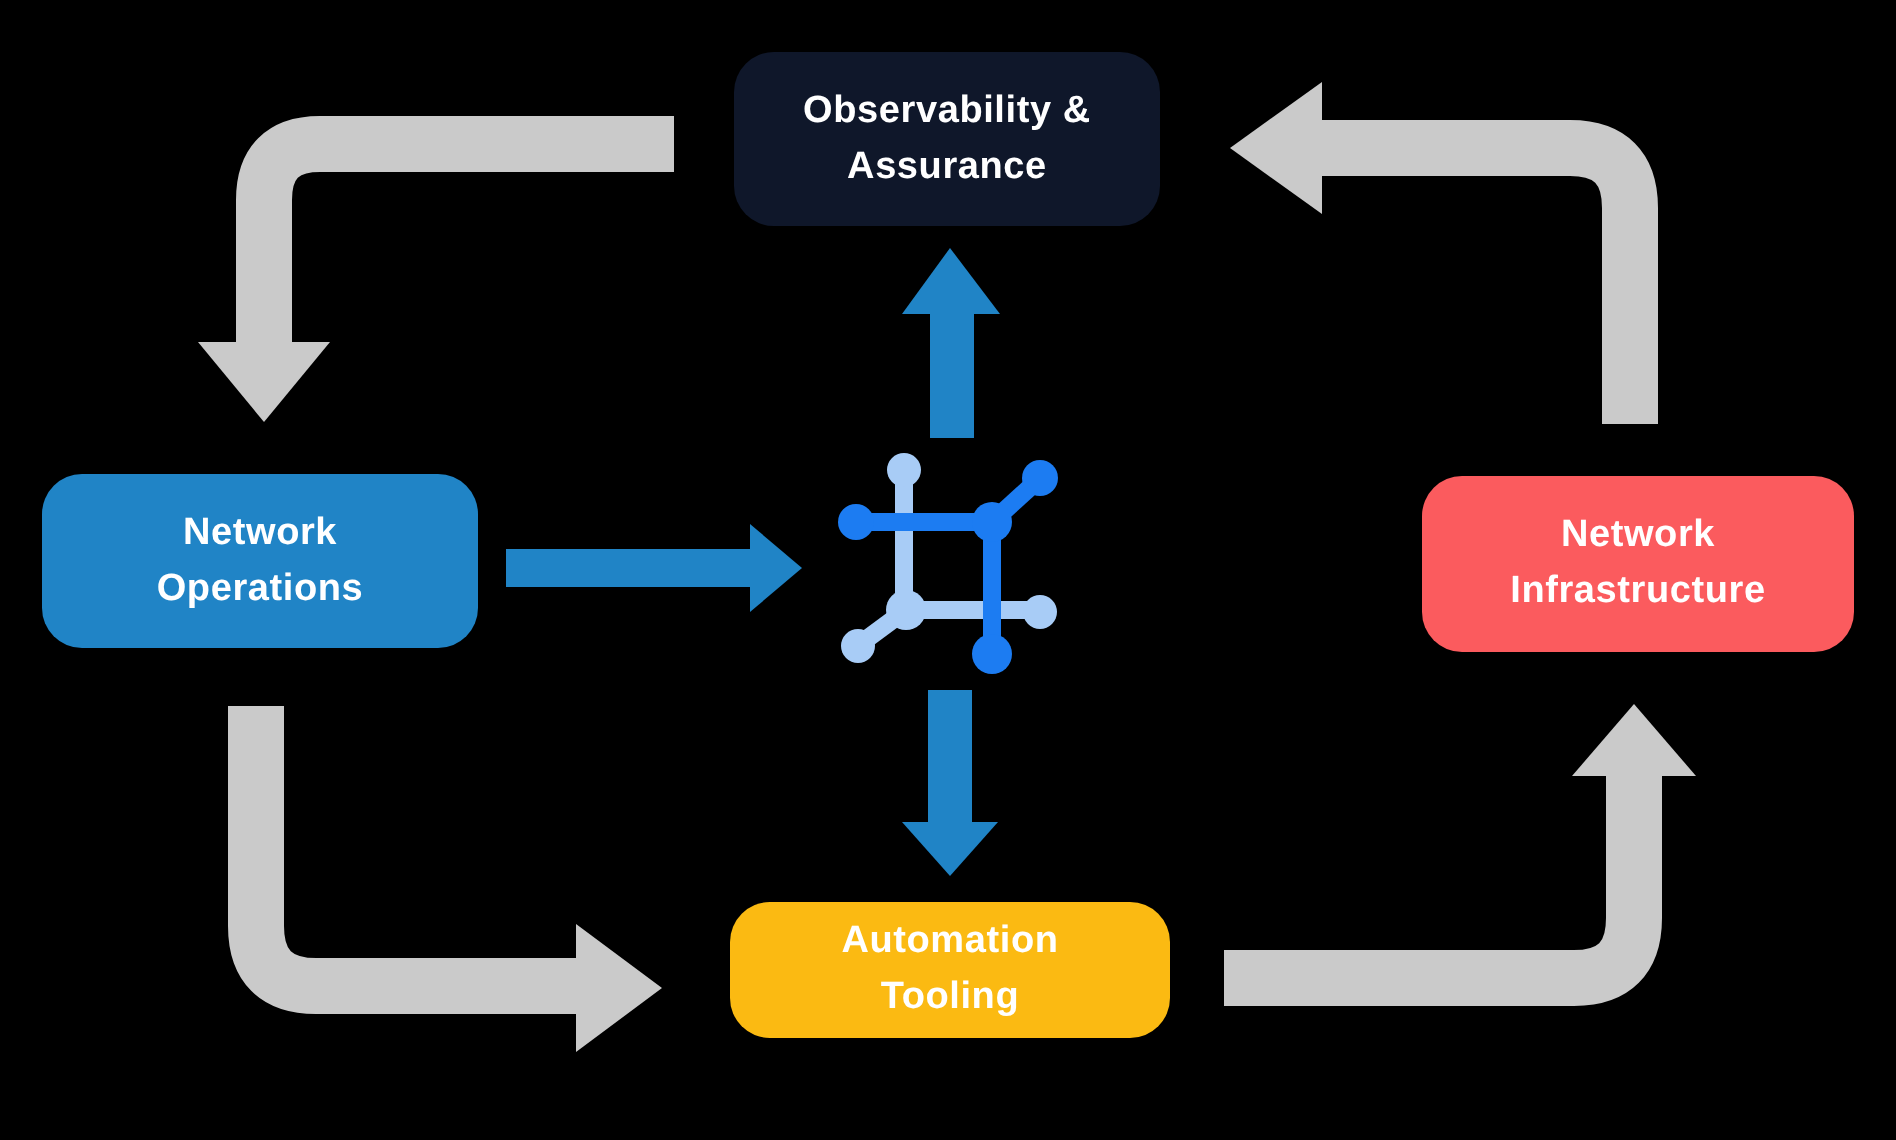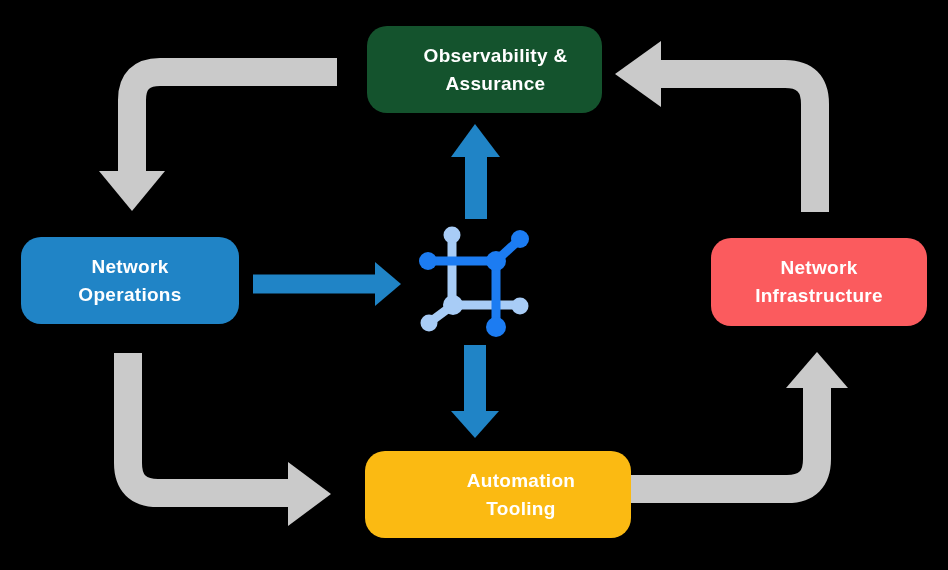--- a/index.html
+++ b/index.html
@@ -31,21 +31,21 @@
     text-align: center;
     color: #ffffff;
     font-size: 19px;
     font-weight: bold;
     letter-spacing: 0.3px;
     line-height: 1.45;
   }
   .node-label {
     white-space: pre-line;
   }
-  .node-green  { background: #14532d; padding-left: 22px; }
+  .node-green  { background: #0f172a; }
   .node-blue   { background: #2084C6; }
   .node-red    { background: #FB5B5E; }
   .node-yellow { background: #FBBA12; }
 
   .gray-line { fill: none; stroke: #CACACA; stroke-width: 28; }
   .gray-head { fill: #CACACA; }
   .blue-line { fill: none; stroke: #2084C6; }
   .blue-head { fill: #2084C6; }
 
   .icon-light-line { stroke: #A8CCF6; stroke-width: 9; fill: none; }
@@ -123,18 +123,18 @@
   <div class="node node-blue" style="left:21px; top:237px; width:218px; height:87px;">
     <span class="node-label">Network
 Operations</span>
   </div>
 
   <div class="node node-red" style="left:711px; top:238px; width:216px; height:88px;">
     <span class="node-label">Network
 Infrastructure</span>
   </div>
 
-  <div class="node node-yellow" style="left:365px; top:451px; width:220px; height:87px;padding-left:46px;">
+  <div class="node node-yellow" style="left:365px; top:451px; width:220px; height:68px;">
     <span class="node-label">Automation
 Tooling</span>
   </div>
 
 </div>
 
 </body></html>

